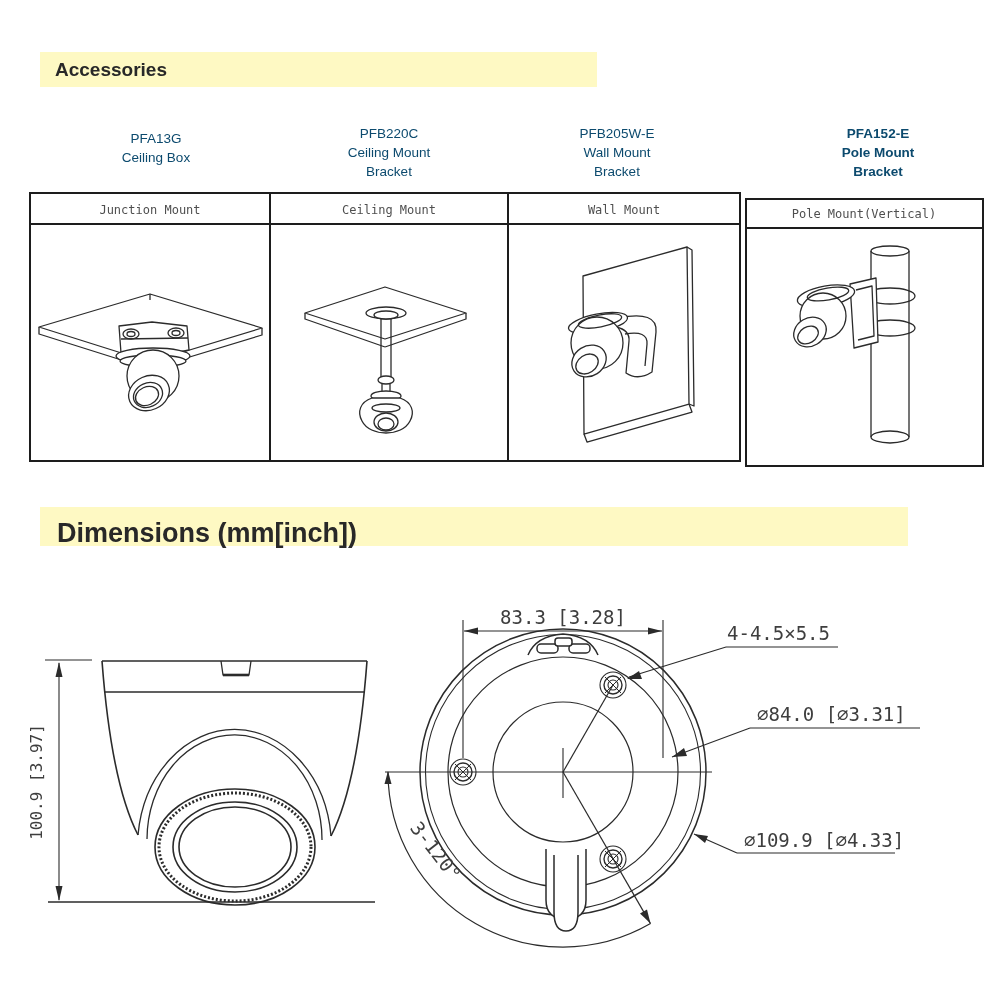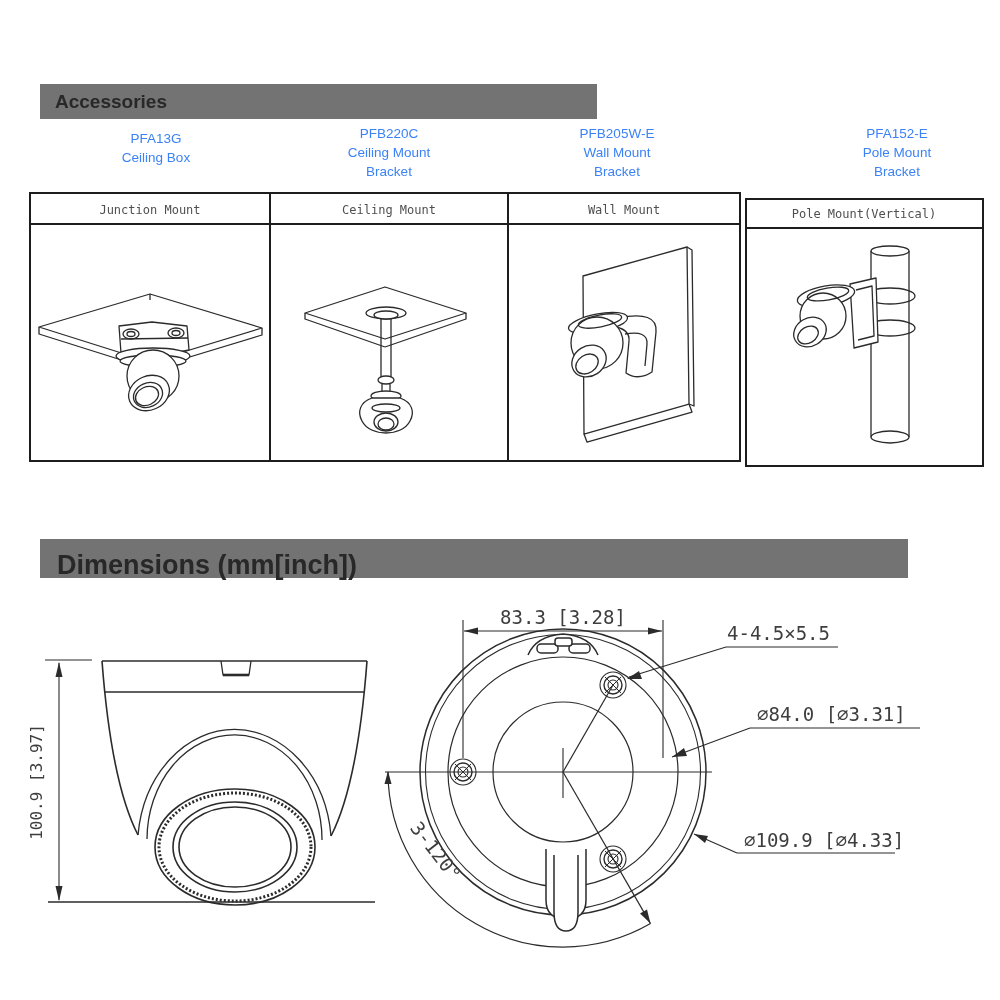--- a/index.html
+++ b/index.html
@@ -1,24 +1,24 @@
 <!DOCTYPE html>
 <html><head>
 <meta charset="utf-8">
 <style>
   html,body{margin:0;padding:0;background:#ffffff;}
   #page{position:relative;width:1000px;height:1000px;background:#ffffff;overflow:hidden;
         font-family:"Liberation Sans", sans-serif;}
-  .bar{position:absolute;background:#737373;color:#282828;font-weight:bold;margin-top:32px;}
+  .bar{position:absolute;background:#fef9c3;color:#282828;font-weight:bold;}
   #accessories-bar{left:40px;top:52px;width:557px;height:35px;line-height:35px;
         padding-left:15px;font-size:19px;box-sizing:border-box;}
   #dimensions-bar{left:40px;top:507px;width:868px;height:39px;line-height:53px;
         padding-left:17px;font-size:27px;box-sizing:border-box;}
   .prod-title{position:absolute;top:124px;width:170px;text-align:center;
-        font-size:13.5px;line-height:19px;color:#3b82f6;}
+        font-size:13.5px;line-height:19px;color:#0c4a6e;}
   .prod-title.two-line{padding-top:5px;}
   #svg-art{position:absolute;left:0;top:0;}
   text.cad{font-family:"DejaVu Sans Mono", monospace;fill:#424242;}
   text.panel-label{font-size:12px;fill:#4f4f4f;}
   text.dim{font-size:19px;fill:#3e3e3e;}
   text.dim-small{font-size:16px;fill:#3e3e3e;}
 </style>
 </head>
 <body>
 
@@ -33,21 +33,21 @@
   <div class="prod-title" style="left:304px;text-align:center;">
     <div>PFB220C</div>
     <div>Ceiling Mount</div>
     <div>Bracket</div>
   </div>
   <div class="prod-title" style="left:532px;">
     <div>PFB205W-E</div>
     <div>Wall Mount</div>
     <div>Bracket</div>
   </div>
-  <div class="prod-title" style="left:812px;">
+  <div class="prod-title" style="left:793px;font-weight:bold;">
     <div>PFA152-E</div>
     <div>Pole Mount</div>
     <div>Bracket</div>
   </div>
 
   <div id="dimensions-bar" class="bar">Dimensions (mm[inch])</div>
 
   <svg id="svg-art" width="1000" height="1000" viewBox="0 0 1000 1000">
 
     <g stroke="#1d1d1d" stroke-width="2" fill="none">

